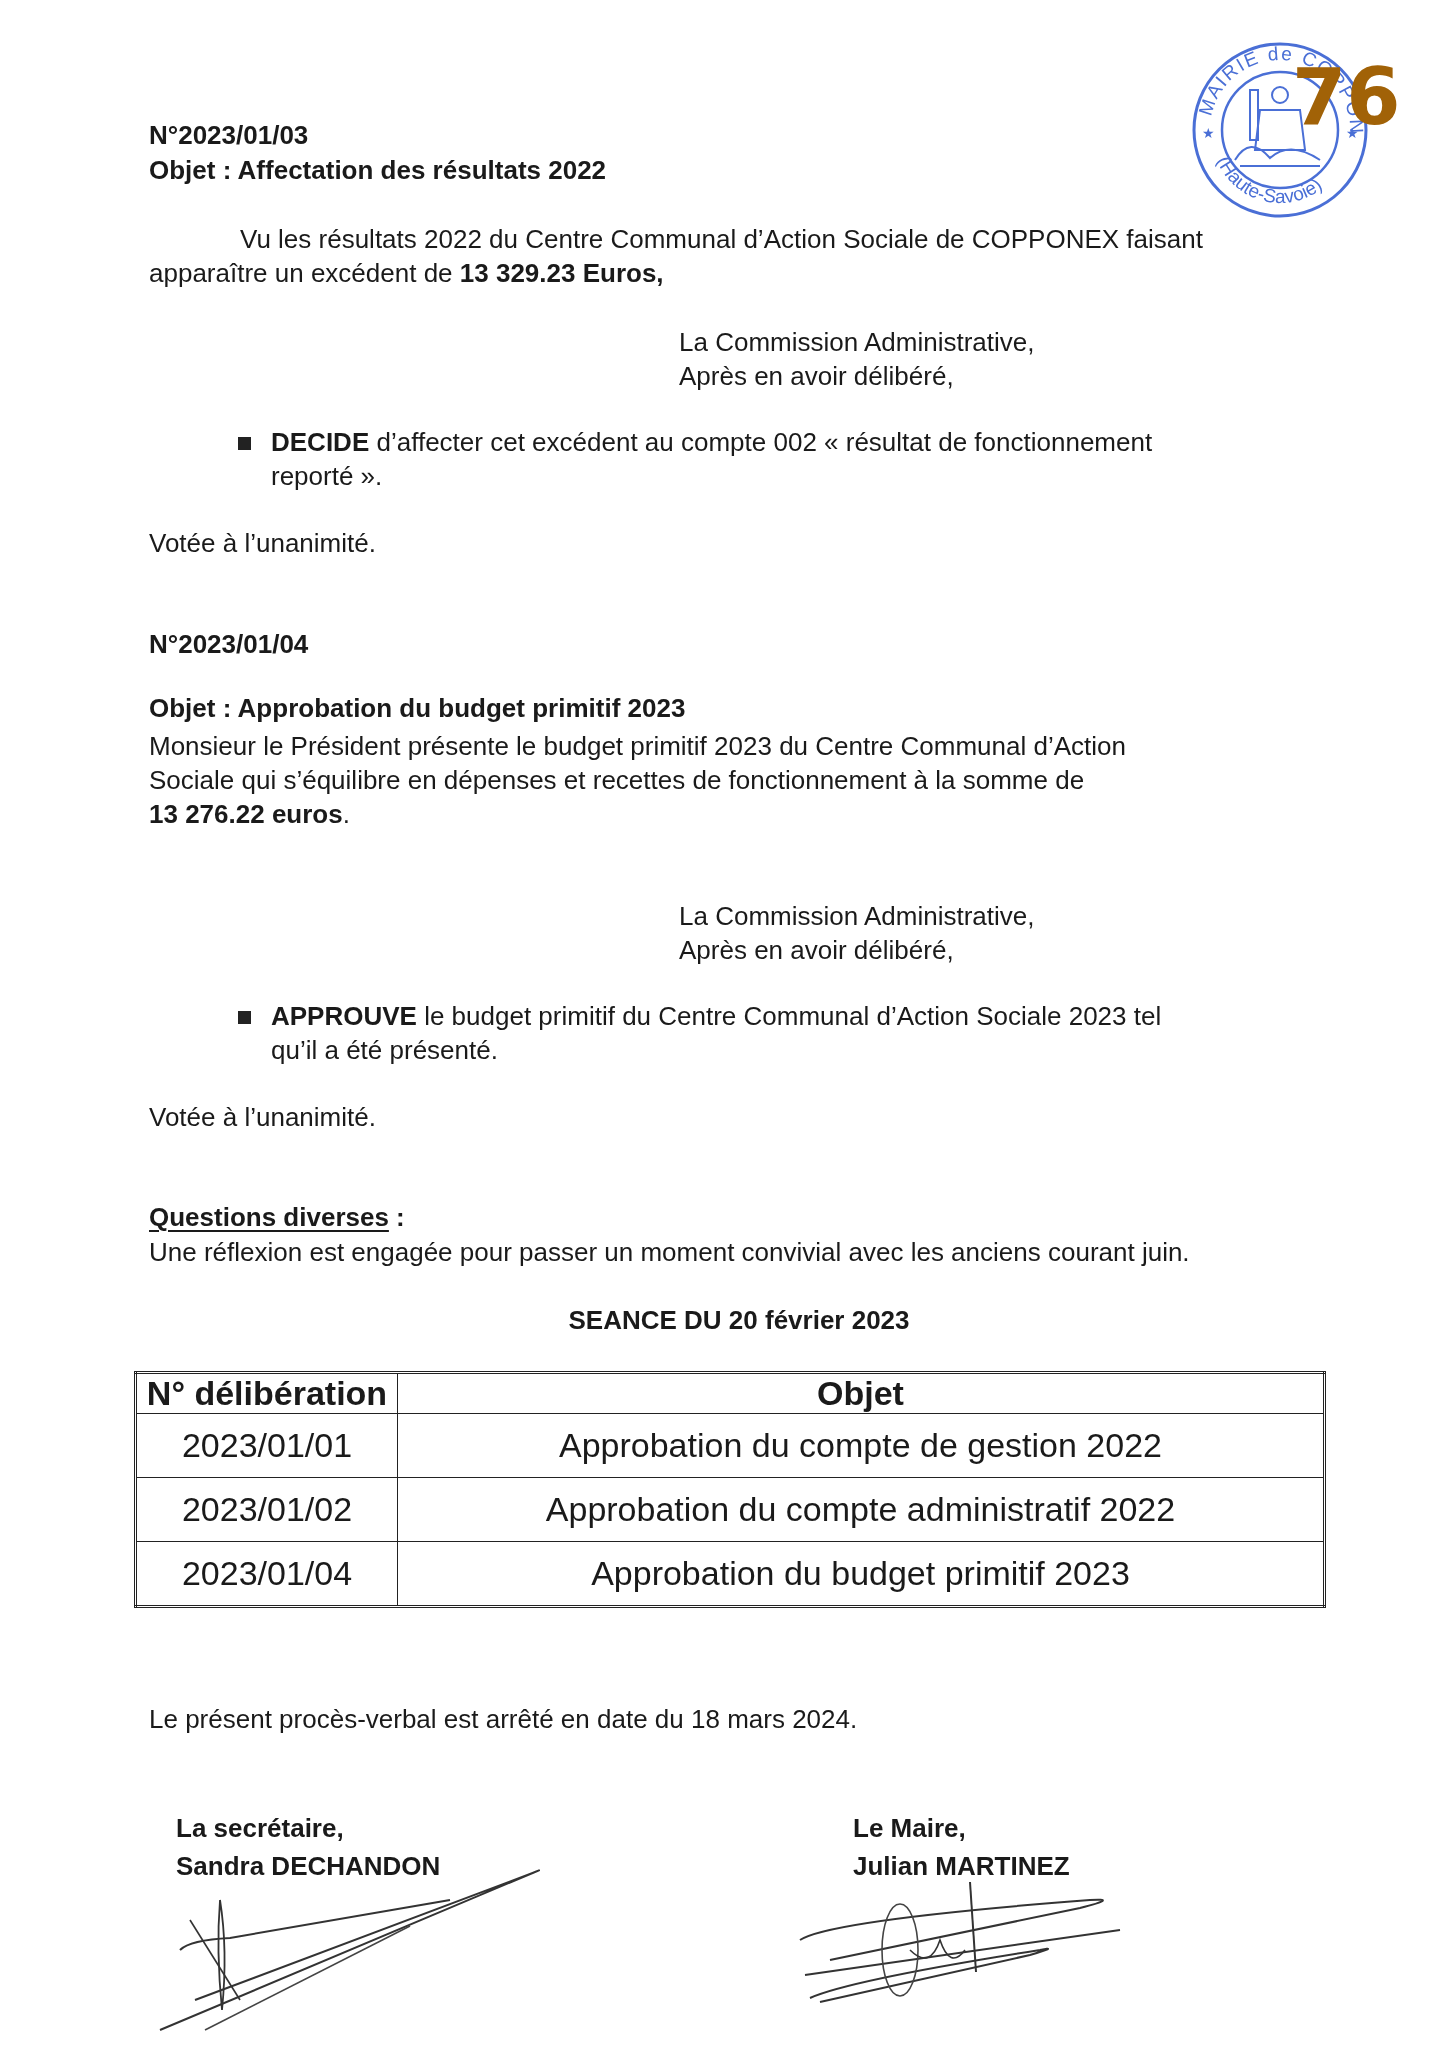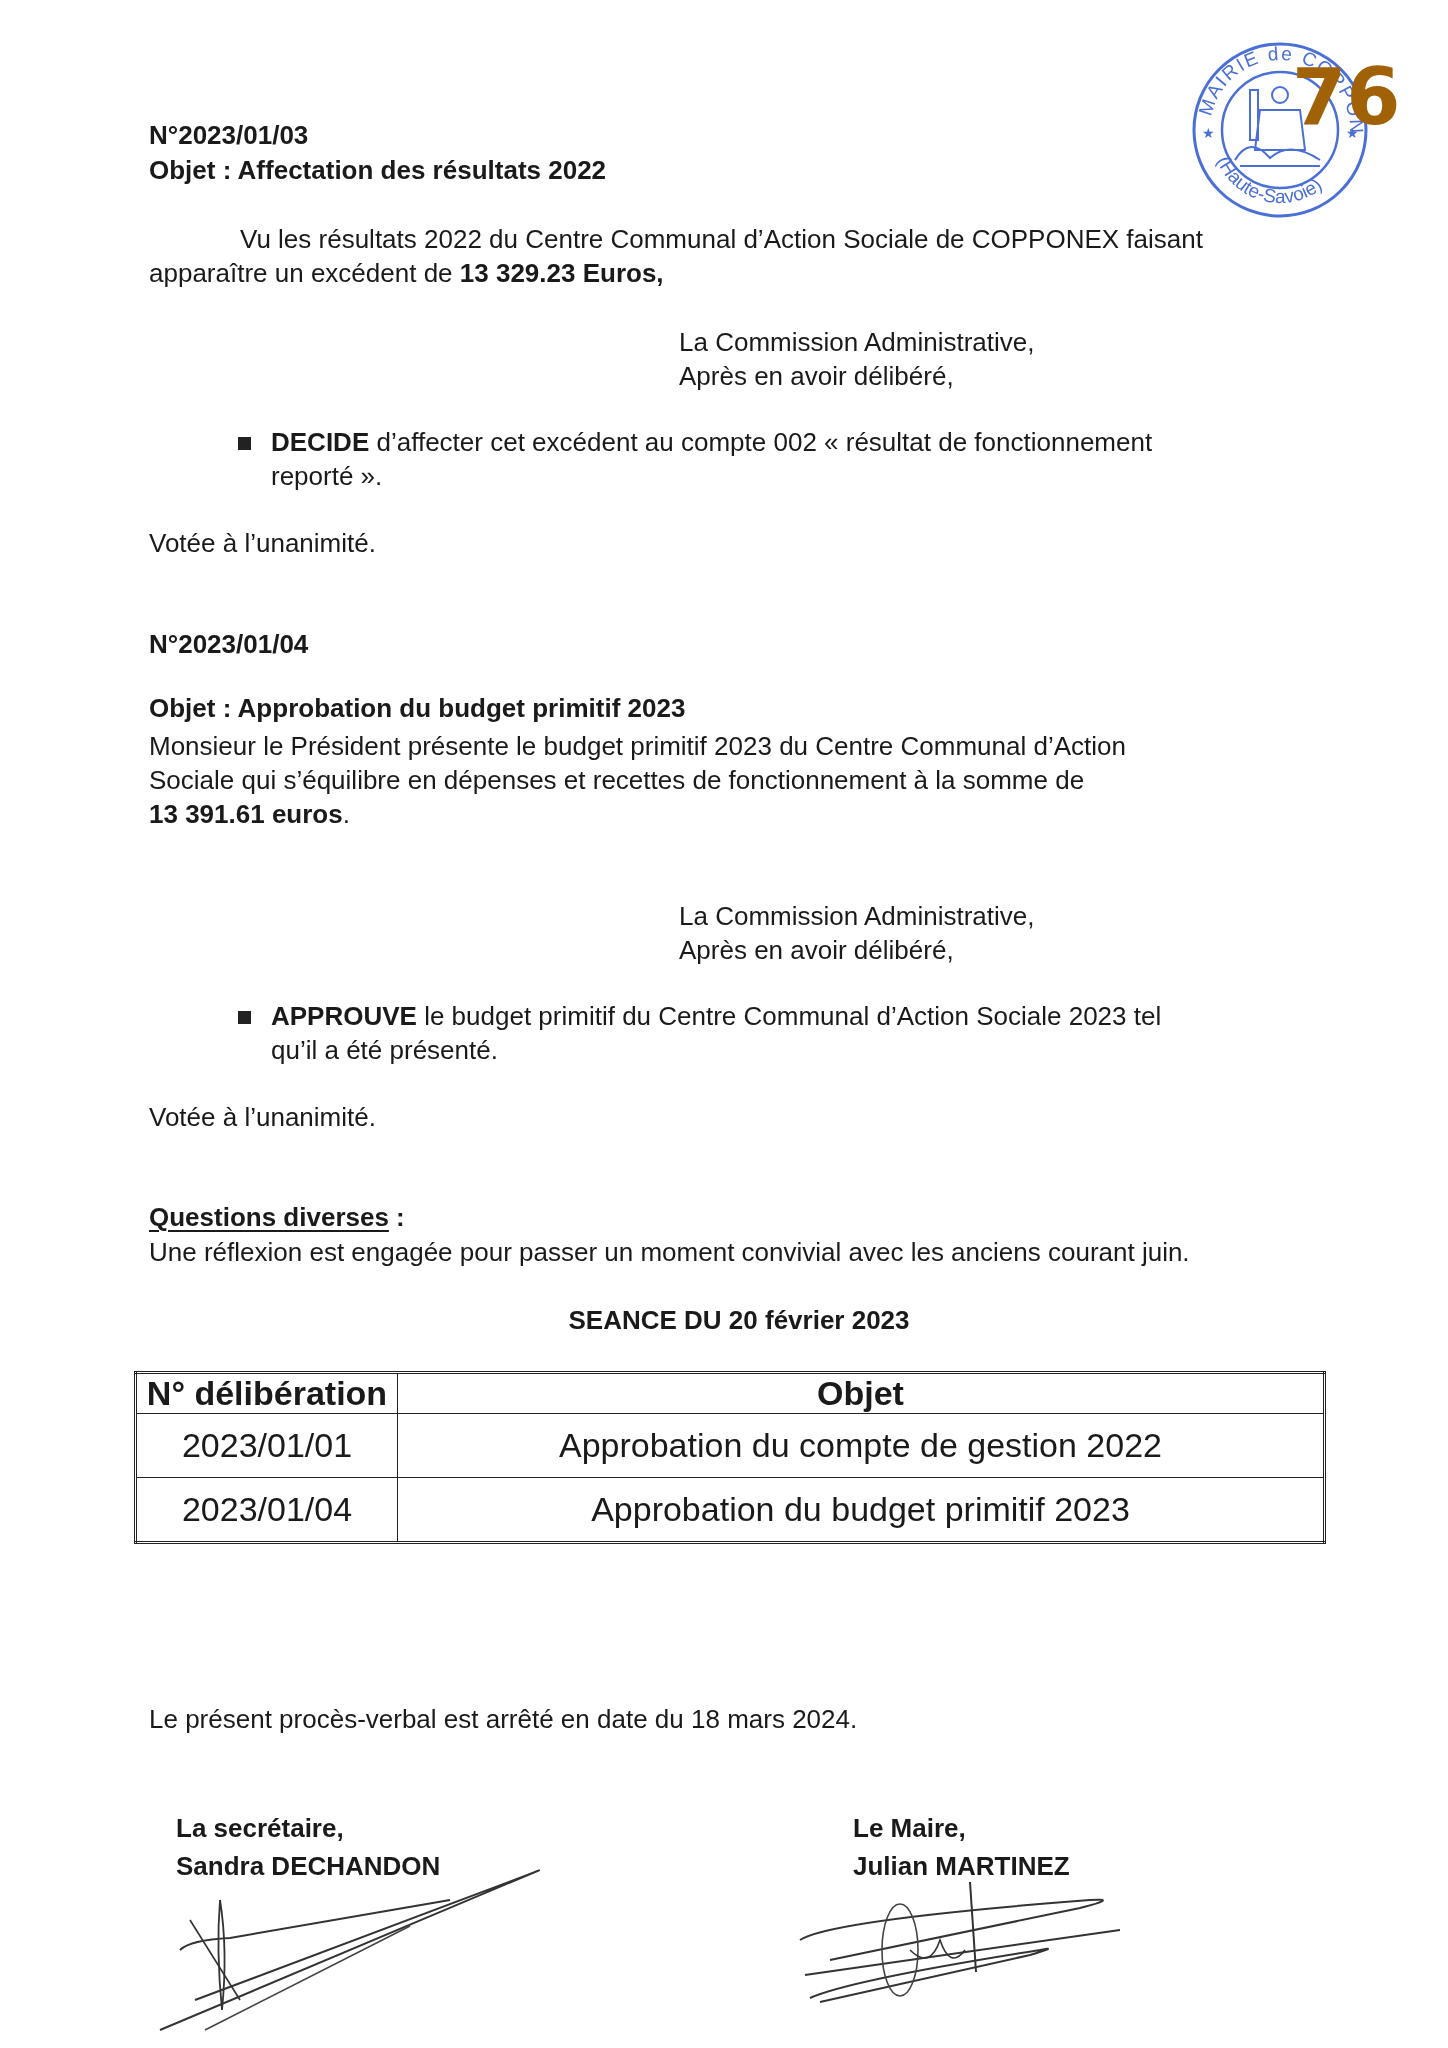--- a/index.html
+++ b/index.html
@@ -56,21 +56,21 @@
 <div class="abs t" style="left:679px;top:359px;">Après en avoir délibéré,</div>
 <span class="bullet" style="left:238px;top:437px;"></span>
 <div class="abs t" style="left:271px;top:425px;"><span class="b">DECIDE</span><span> d’affecter cet excédent au compte 002 « résultat de fonctionnement</span></div>
 <div class="abs t" style="left:271px;top:459px;">reporté ».</div>
 <div class="abs t" style="left:149px;top:526px;">Votée à l’unanimité.</div>
 
 <div class="abs t b" style="left:149px;top:627px;">N°2023/01/04</div>
 <div class="abs t b" style="left:149px;top:691px;">Objet : Approbation du budget primitif 2023</div>
 <div class="abs t" style="left:149px;top:729px;">Monsieur le Président présente le budget primitif 2023 du Centre Communal d’Action</div>
 <div class="abs t" style="left:149px;top:763px;">Sociale qui s’équilibre en dépenses et recettes de fonctionnement à la somme de</div>
-<div class="abs t" style="left:149px;top:797px;"><span class="b">13 391.61 euros</span><span>.</span></div>
+<div class="abs t" style="left:149px;top:797px;"><span class="b">13 276.22 euros</span><span>.</span></div>
 <div class="abs t" style="left:679px;top:899px;">La Commission Administrative,</div>
 <div class="abs t" style="left:679px;top:933px;">Après en avoir délibéré,</div>
 <span class="bullet" style="left:238px;top:1011px;"></span>
 <div class="abs t" style="left:271px;top:999px;"><span class="b">APPROUVE</span><span> le budget primitif du Centre Communal d’Action Sociale 2023 tel</span></div>
 <div class="abs t" style="left:271px;top:1033px;">qu’il a été présenté.</div>
 <div class="abs t" style="left:149px;top:1100px;">Votée à l’unanimité.</div>
 
 <div class="abs t" style="left:149px;top:1200px;"><span class="b u">Questions diverses</span><span class="b"> :</span></div>
 <div class="abs t" style="left:149px;top:1235px;">Une réflexion est engagée pour passer un moment convivial avec les anciens courant juin.</div>
 
@@ -80,20 +80,24 @@
   <thead>
     <tr>
       <th class="c1">N° délibération</th>
       <th>Objet</th>
     </tr>
   </thead>
   <tbody>
     <tr>
       <td class="c1">2023/01/01</td>
       <td>Approbation du compte de gestion 2022</td>
+    </tr>
+    <tr>
+      <td class="c1">2023/01/02</td>
+      <td>Approbation du compte administratif 2022</td>
     </tr>
     <tr>
       <td class="c1">2023/01/04</td>
       <td>Approbation du budget primitif 2023</td>
     </tr>
   </tbody>
 </table>
 
 <div class="abs t" style="left:149px;top:1702px;">Le présent procès-verbal est arrêté en date du 18 mars 2024.</div>
 

